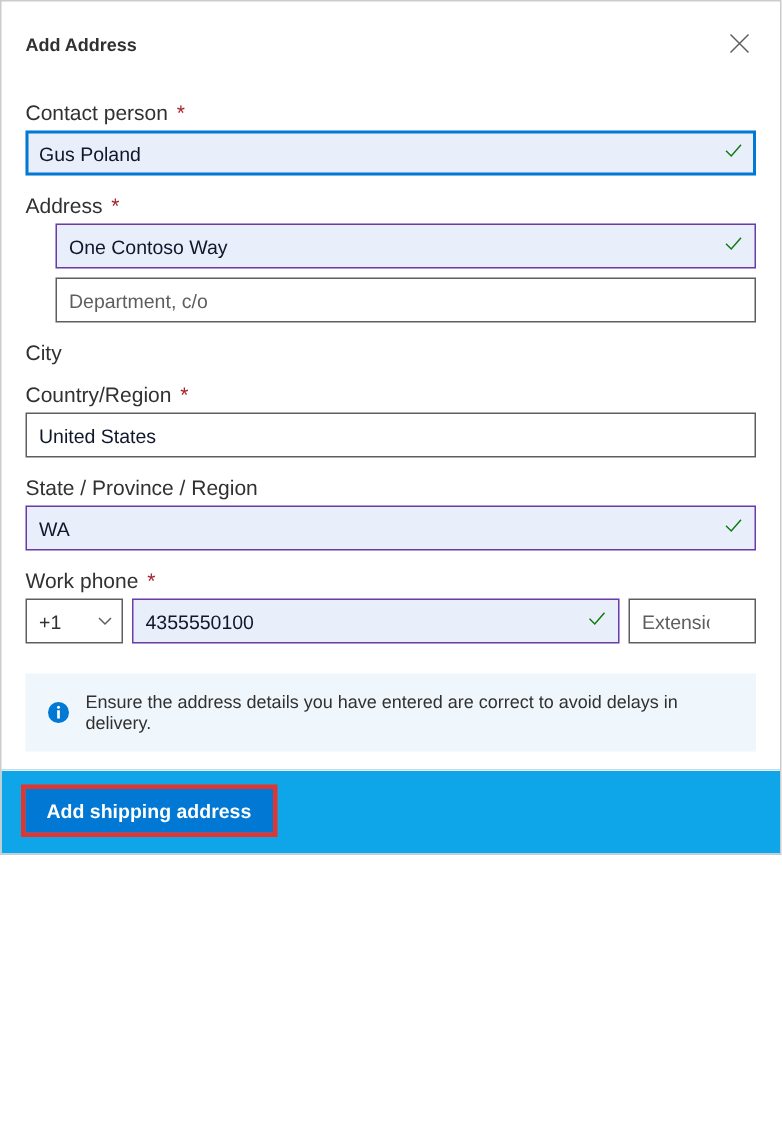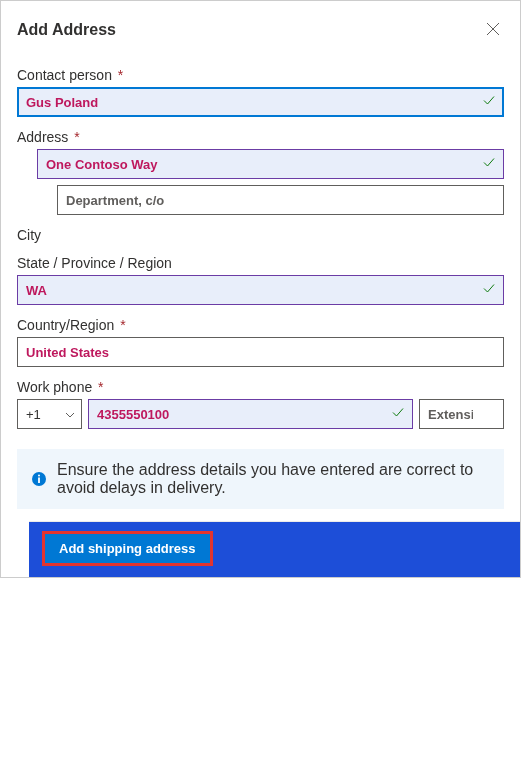--- a/index.html
+++ b/index.html
@@ -15,21 +15,21 @@
       background: #fff;
       border: 1px solid #ccc;
     }
     .dialog-header {
       display: flex;
       justify-content: space-between;
       align-items: center;
       padding: 16px 16px 8px 16px;
     }
     .dialog-title {
-      font-size: 16px;
+      font-size: 12px;
       font-weight: 600;
       color: #323130;
     }
     .close-btn {
       font-size: 18px;
       color: #605e5c;
       cursor: pointer;
       padding: 4px;
       background: none;
       border: none;
@@ -51,24 +51,23 @@
       color: #a4262c;
       margin-left: 2px;
     }
     .field-input {
       width: 100%;
       height: 30px;
       border: 1px solid #605e5c;
       padding: 0 30px 0 8px;
       font-size: 13px;
       font-family: inherit;
-      color: #be185d;
+      color: #0f172a;
       background: #fff;
       position: relative;
-      font-weight: bold;
     }
     .field-input.validated {
       background: #e8eefa;
       border-color: #6b3ca5;
     }
     .field-input.focused {
       background: #e8eefa;
       border: 2px solid #0078d4;
       padding: 0 29px 0 7px;
     }
@@ -85,21 +84,20 @@
       transform: translateY(-50%);
       color: #107c10;
       pointer-events: none;
     }
     .address-stack .input-wrapper {
       margin-bottom: 6px;
       padding-left: 20px;
     }
     .address-stack .input-wrapper:last-child {
       margin-bottom: 0;
-      margin-left: 20px;
     }
     .phone-row {
       display: flex;
       gap: 6px;
     }
     .phone-code {
       width: 65px;
       height: 30px;
       border: 1px solid #605e5c;
       display: flex;
@@ -124,33 +122,32 @@
     .phone-ext {
       width: 85px;
     }
     .info-banner {
       margin-top: 20px;
       padding: 12px 14px;
       background: #eff6fc;
       display: flex;
       align-items: center;
       gap: 10px;
-      font-size: 16px;
+      font-size: 12px;
       color: #323130;
     }
     .info-icon {
       width: 16px;
       height: 16px;
       flex-shrink: 0;
     }
     .dialog-footer {
       padding: 12px 16px 14px 16px;
       border-top: 1px solid #edebe9;
-      background: #1d4ed8;
-      margin-left: 28px;
+      background: #0ea5e9;
     }
     .primary-btn {
       background: #0078d4;
       color: #fff;
       border: none;
       padding: 7px 14px;
       font-size: 13px;
       font-weight: 600;
       font-family: inherit;
       cursor: pointer;
@@ -205,37 +202,37 @@
       <input type="text" class="field-input" placeholder="Department, c/o" style="">
     </div>
   </div>
 
 
   <div class="field-group">
     <label class="field-label">City</label>
   </div>
 
   <div class="field-group">
+    <label class="field-label">
+      <span>Country/Region</span><span class="required"> *</span>
+    </label>
+    <div class="input-wrapper">
+      <input type="text" class="field-input" value="United States" style="">
+    </div>
+  </div>
+
+  <div class="field-group">
     <label class="field-label">State / Province / Region</label>
     <div class="input-wrapper">
       <input type="text" class="field-input validated" value="WA" style="">
       <span class="check-icon">
         <svg width="14" height="14" viewBox="0 0 14 14">
             <path d="M2 7 L5.5 10.5 L12 3" stroke="#107c10" stroke-width="1" fill="none"></path>
           </svg>
       </span>
-    </div>
-  </div>
-
-  <div class="field-group">
-    <label class="field-label">
-      <span>Country/Region</span><span class="required"> *</span>
-    </label>
-    <div class="input-wrapper">
-      <input type="text" class="field-input" value="United States" style="">
     </div>
   </div>
 
   <div class="field-group">
     <label class="field-label">
       <span>Work phone</span><span class="required"> *</span>
     </label>
     <div class="phone-row">
       <div class="phone-code">
         <span>+1</span>

